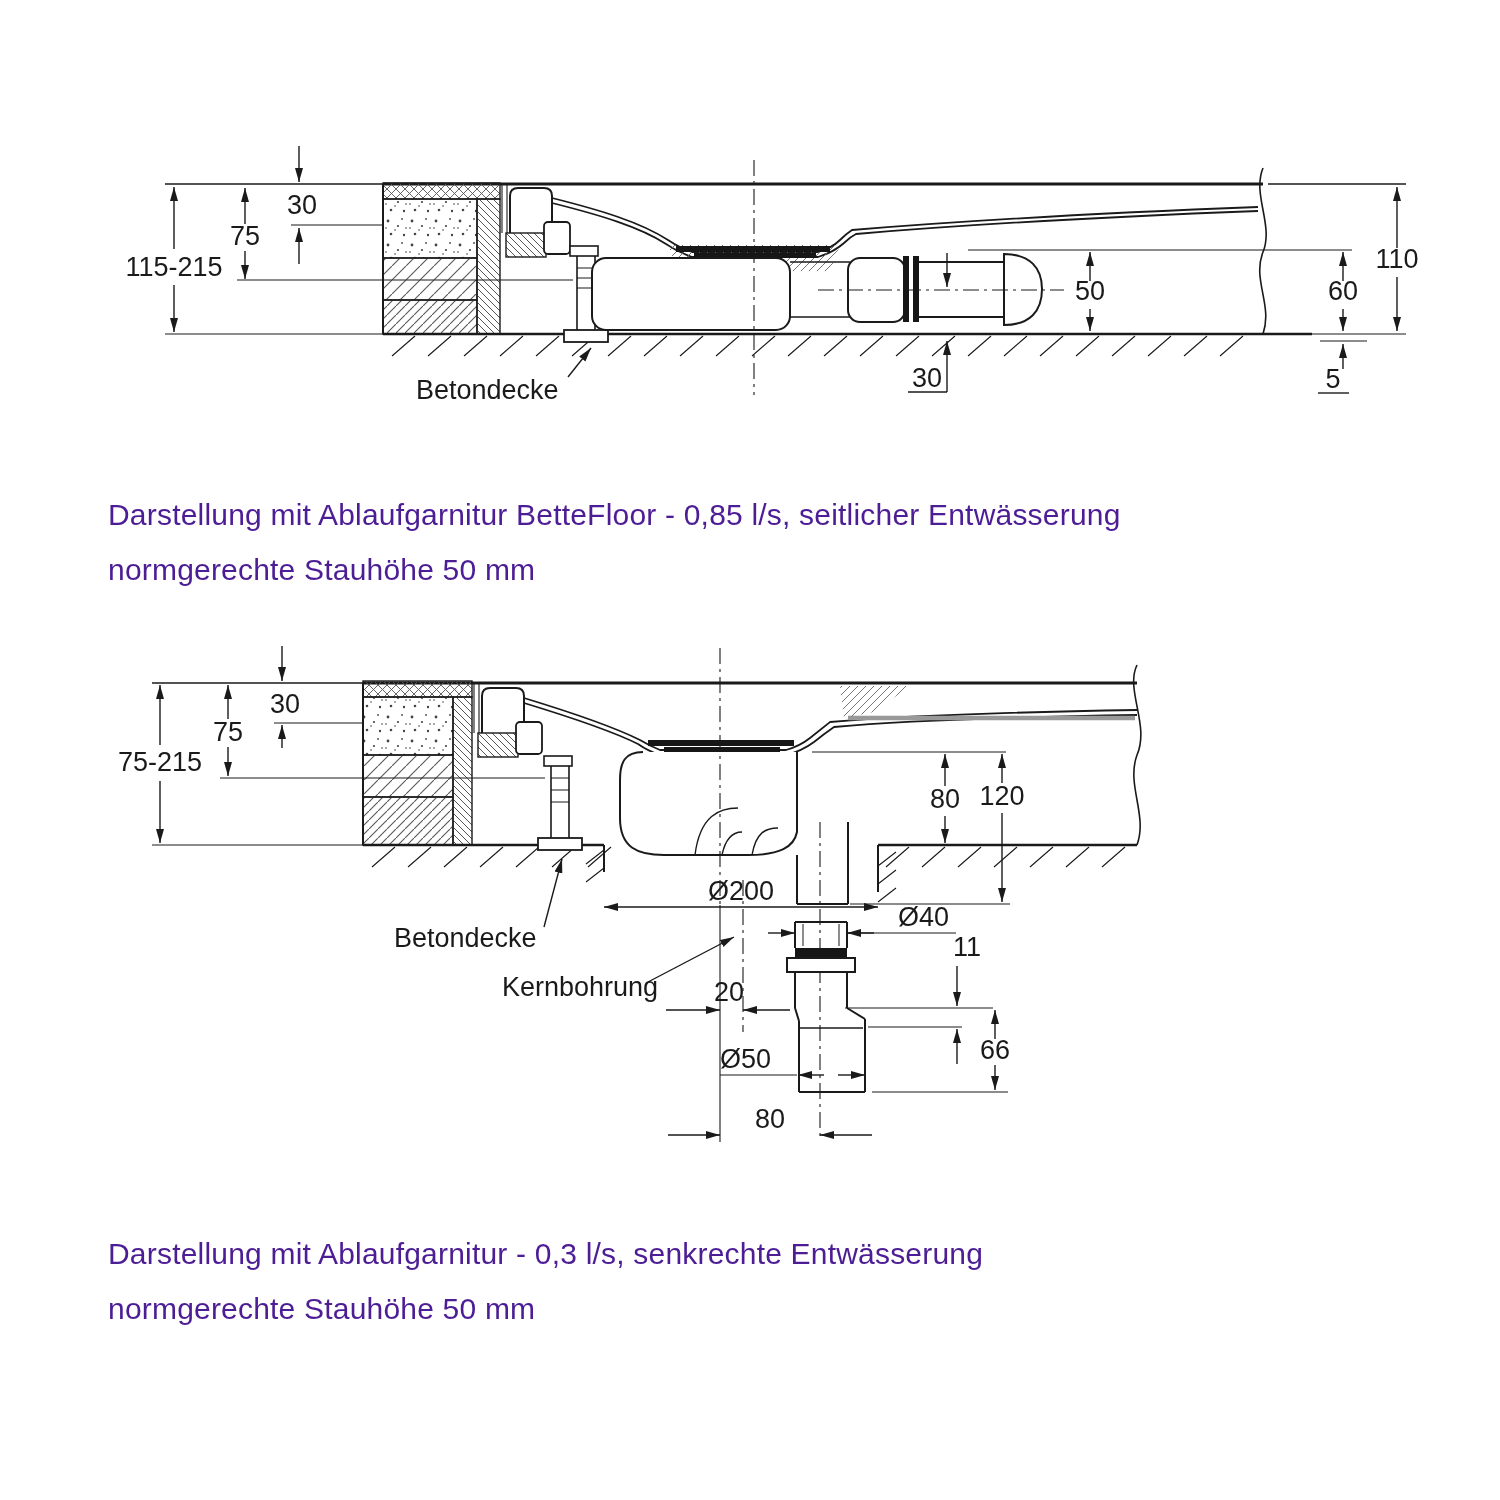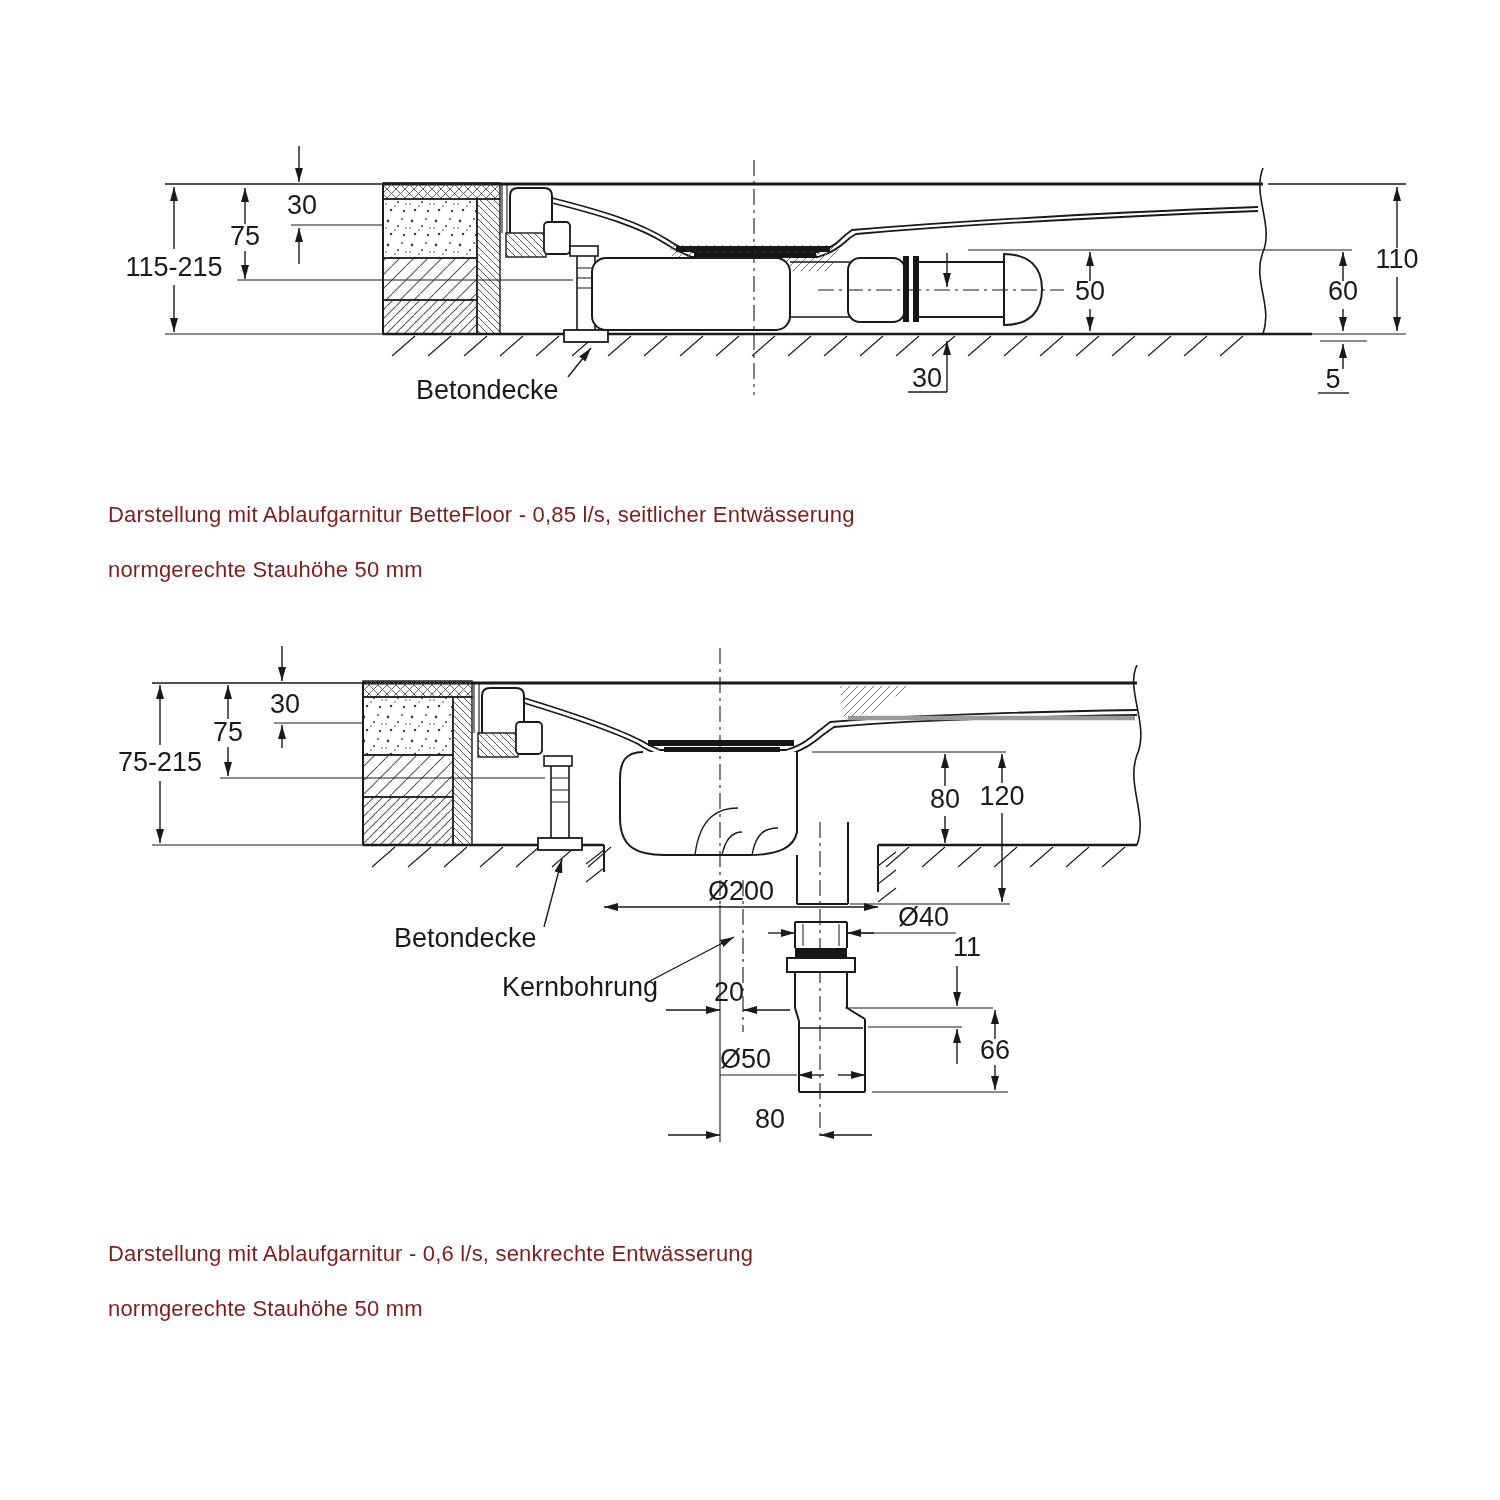--- a/index.html
+++ b/index.html
@@ -1,21 +1,21 @@
 <!DOCTYPE html>
 <html><head>
 <meta charset="utf-8">
 <style>
   html,body{margin:0;padding:0;background:#ffffff;}
   body{width:1500px;height:1500px;position:relative;font-family:"Liberation Sans",sans-serif;overflow:hidden;}
   svg{position:absolute;left:0;}
   #svg-top{top:0;}
   #svg-bot{top:640px;}
   .dim, .lbl{font-family:"Liberation Sans",sans-serif;font-size:27px;fill:#1a1a1a;}
-  .cap{position:absolute;left:108px;color:#7f1d1d;font-size:22px;line-height:55px;letter-spacing:.2px;}
+  .cap{position:absolute;left:108px;color:#4c1d95;font-size:30px;line-height:55px;letter-spacing:.2px;}
   #cap1{top:487px;}
   #cap2{top:1226px;}
 </style>
 </head>
 <body>
 
 <svg id="svg-top" width="1500" height="470" viewBox="0 0 1500 470">
   <defs>
     <marker id="ar" orient="auto-start-reverse" markerUnits="userSpaceOnUse" markerWidth="15" markerHeight="10" refX="14" refY="5" viewBox="0 0 15 10">
       <path d="M0,1 L14,5 L0,9 Z" fill="#1a1a1a"></path>
@@ -281,15 +281,15 @@
   <text class="dim" x="770" y="488" text-anchor="middle">80</text>
   <text class="lbl" x="394" y="307">Betondecke</text>
   <text class="lbl" x="502" y="356">Kernbohrung</text>
 </svg>
 
 <div class="cap" id="cap1">
   <div>Darstellung mit Ablaufgarnitur BetteFloor - 0,85 l/s, seitlicher Entwässerung</div>
   <div>normgerechte Stauhöhe 50 mm</div>
 </div>
 <div class="cap" id="cap2">
-  <div>Darstellung mit Ablaufgarnitur - 0,6 l/s, senkrechte Entwässerung</div>
+  <div>Darstellung mit Ablaufgarnitur - 0,3 l/s, senkrechte Entwässerung</div>
   <div>normgerechte Stauhöhe 50 mm</div>
 </div>
 
 </body></html>

